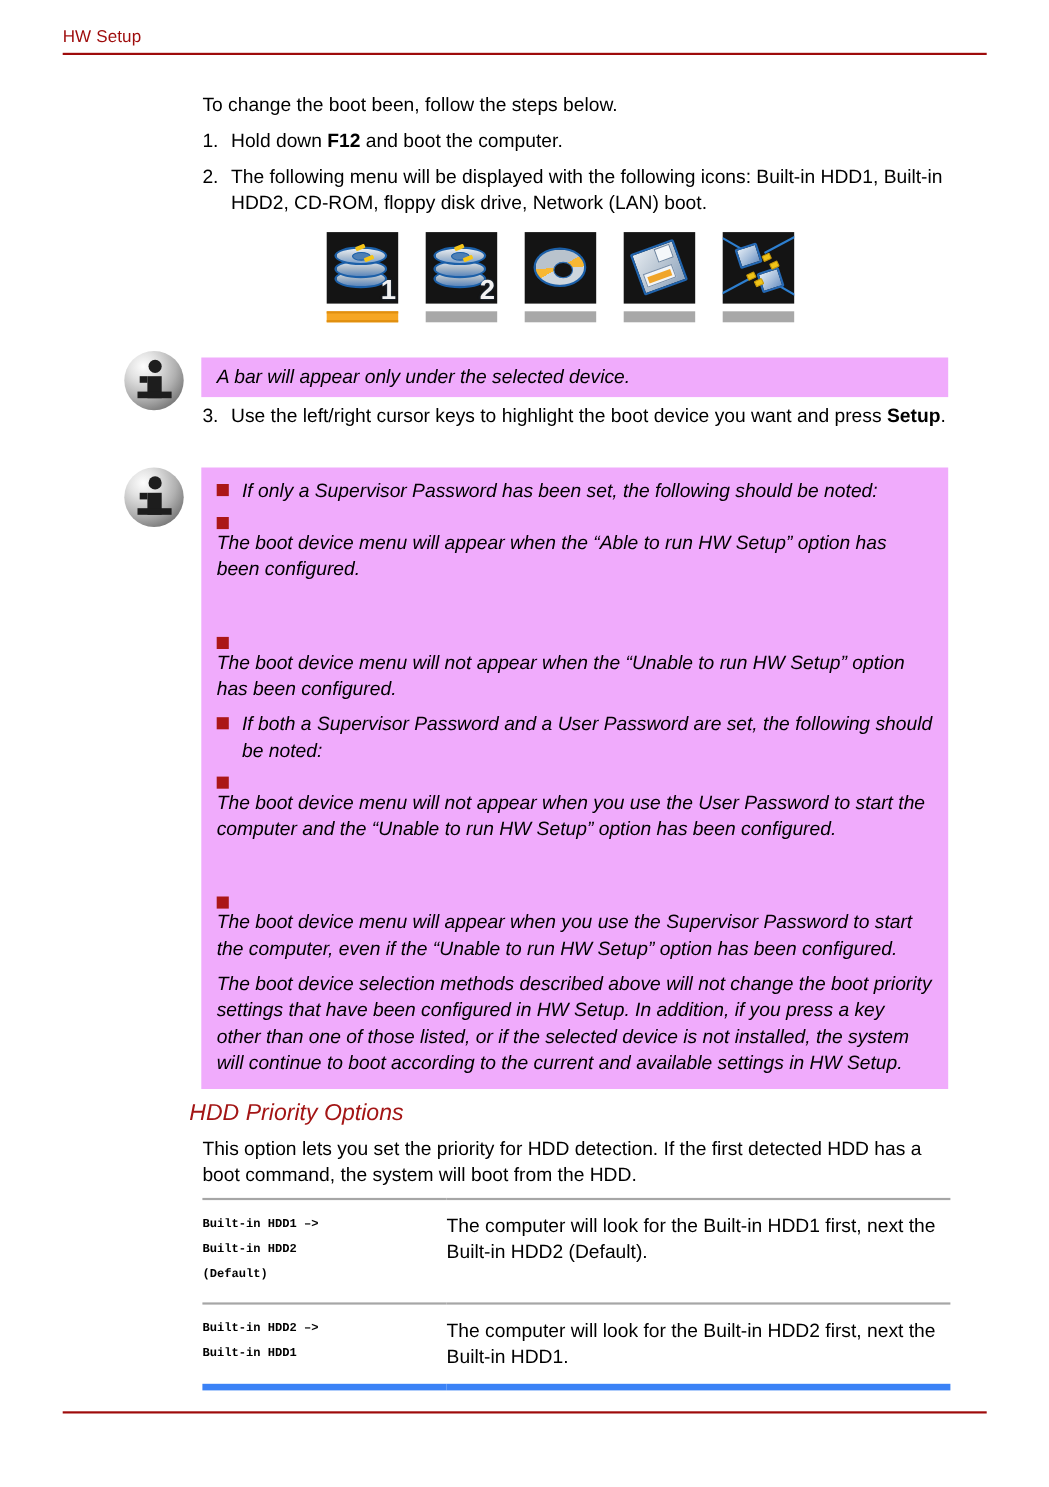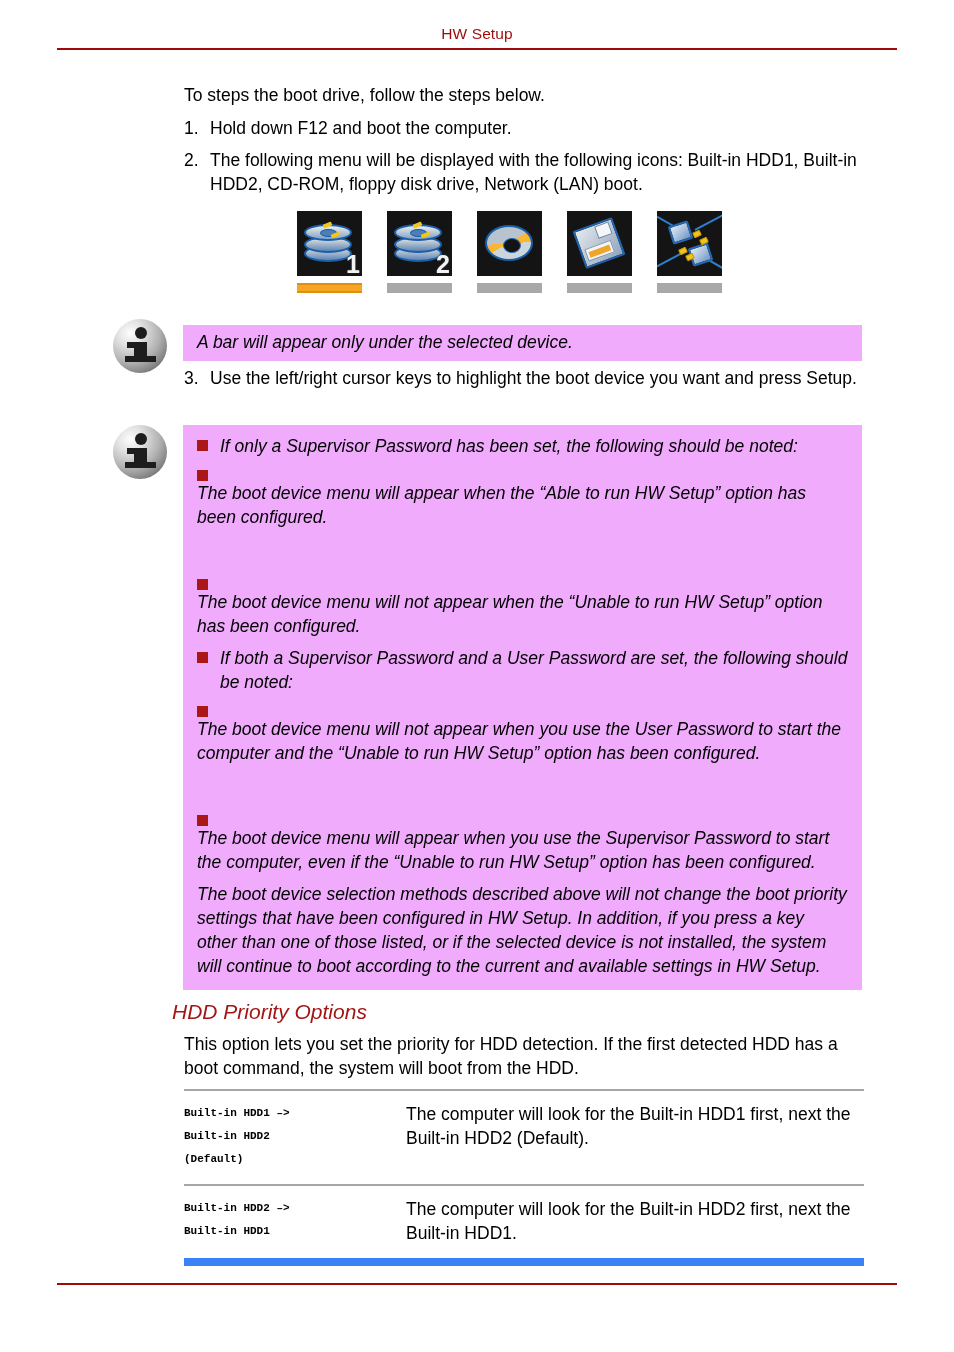--- a/index.html
+++ b/index.html
@@ -26,21 +26,20 @@
     position: absolute;
     left: 57px;
     top: 25px;
     width: 840px;
   }
   .header-title {
     font-size: 15.5px;
     color: #9e0b0b;
     letter-spacing: 0.1px;
     line-height: 18px;
-    text-align: center;
   }
   .header-rule {
     margin-top: 5px;
     height: 2px;
     background: #9e0b0b;
     width: 840px;
   }
 
   
   .content {
@@ -67,21 +66,21 @@
     line-height: 24px;
     margin-bottom: 8px;
   }
   ol.steps > li .num {
     width: 26px;
     flex: 0 0 26px;
   }
   ol.steps > li .txt {
     flex: 1 1 auto;
   }
-  b, .bold { font-weight: normal; }
+  b, .bold { font-weight: bold; }
 
   
   .icon-row {
     position: absolute;
     left: 297px;
     top: 211px;
     display: flex;
     gap: 25px;
   }
   .boot-icon-wrap {
@@ -300,21 +299,21 @@
     top: 1089px;
     width: 680px;
     border-collapse: collapse;
   }
   .opt-table td {
     vertical-align: top;
     padding: 11px 0 13px 0;
     border-top: 2px solid #a6a6a6;
   }
   .opt-table tr:last-child td {
-    border-bottom: 8px solid #3b82f6;
+    border-bottom: 6px solid #3b82f6;
   }
   .opt-key {
     width: 222px;
     font-family: Liberation Mono, monospace;
     font-size: 11px;
     font-weight: bold;
     line-height: 23px;
     white-space: pre-line;
   }
   .opt-desc {
@@ -348,21 +347,21 @@
 <body>
 
 <div class="page">
 
   <div class="page-header">
     <div class="header-title">HW Setup</div>
     <div class="header-rule"></div>
   </div>
 
   <div class="content">
-    <div class="intro-line">To steps the boot drive, follow the steps below.</div>
+    <div class="intro-line">To change the boot been, follow the steps below.</div>
     <ol class="steps">
       <li>
         <span class="num">1.</span>
         <span class="txt"><span>Hold down </span><b>F12</b><span> and boot the computer.</span></span>
       </li>
       <li>
         <span class="num">2.</span>
         <span class="txt">The following menu will be displayed with the following icons: Built-in HDD1, Built-in HDD2, CD-ROM, floppy disk drive, Network (LAN) boot.</span>
       </li>
     </ol>

